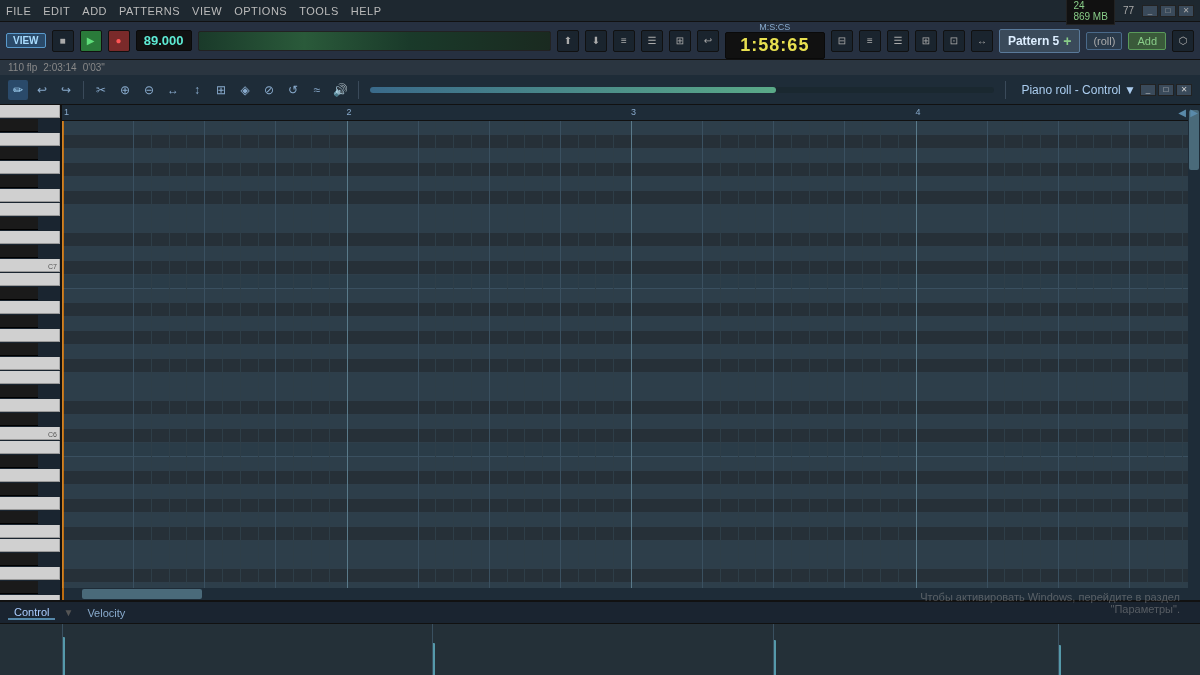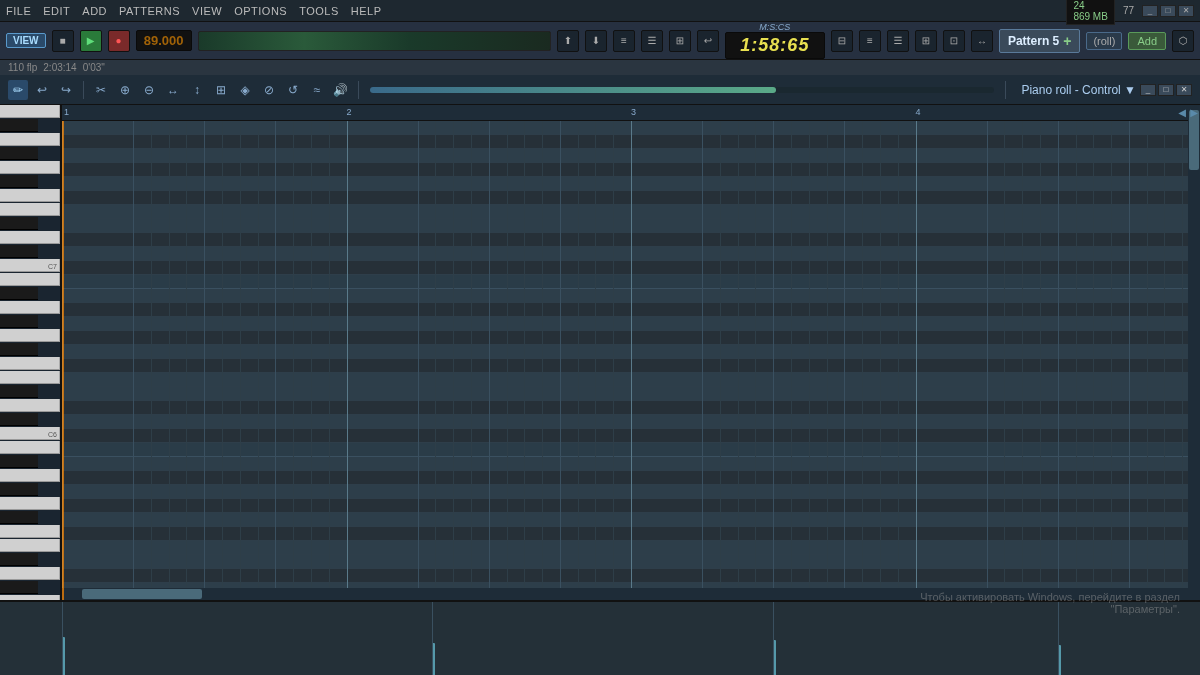--- a/index.html
+++ b/index.html
@@ -50,21 +50,21 @@
       cursor: pointer;
       color: #aaa;
       font-size: 10px;
     }
     .transport-btn.green { background: #2a7a3a; color: #5fdd7a; }
     .transport-btn.red { background: #7a2a2a; color: #ff5555; }
 
     #bpm-display {
       background: #111;
       border: 1px solid #0a0a0a;
-      color: #a16207;
+      color: #5eead4;
       font-size: 13px;
       font-weight: bold;
       padding: 2px 6px;
       min-width: 56px;
       text-align: center;
       border-radius: 2px;
     }
     #time-display {
       background: #111;
       border: 1px solid #0a0a0a;
@@ -426,21 +426,21 @@
     <div style="position:absolute;top:0;left:0;right:0;bottom:0;background:linear-gradient(90deg,#1a3a2a 0%,#2a5a3a 30%,#1a3a2a 60%,#1a2a20 100%);"></div>
   </div>
 
   <div class="transport-btn">⬆</div>
   <div class="transport-btn">⬇</div>
   <div class="transport-btn">≡</div>
   <div class="transport-btn">☰</div>
   <div class="transport-btn">⊞</div>
   <div class="transport-btn">↩</div>
 
-  <div style="display:flex;flex-direction:column;align-items:center;font-style:italic;">
+  <div style="display:flex;flex-direction:column;align-items:center;">
     <span style="font-size:9px;color:#88aacc;">M:S:CS</span>
     <div id="time-display">1:58:65</div>
   </div>
 
   <div class="transport-btn">⊟</div>
   <div class="transport-btn">≡</div>
   <div class="transport-btn">☰</div>
   <div class="transport-btn">⊞</div>
   <div class="transport-btn">⊡</div>
   <div class="transport-btn">↔</div>
@@ -656,20 +656,25 @@
     <div id="v-scrollbar">
       <div id="scrollbar-v-thumb"></div>
     </div>
 
     <div class="nav-arrow" style="right:14px;top:2px;font-size:10px;">◀</div>
     <div class="nav-arrow" style="right:2px;top:2px;font-size:10px;">▶</div>
   </div>
 </div>
 
 <div id="control-panel">
+  <div id="control-header">
+    <span class="control-tab active">Control</span>
+    <span style="color:#555;font-size:10px;">▼</span>
+    <span class="control-tab">Velocity</span>
+  </div>
   <div id="control-content">
 
   <div class="velocity-bar" style="left: 62px; height: 58px; width: 3px;"></div>
       <div style="position: absolute; left: 62px; top: 0px; bottom: 0px; width: 1px; background: rgb(58, 80, 96);"></div>
       <div class="velocity-bar" style="left: 431.85px; height: 52px; width: 3px;"></div>
       <div style="position: absolute; left: 431.85px; top: 0px; bottom: 0px; width: 1px; background: rgb(58, 80, 96);"></div>
       <div class="velocity-bar" style="left: 773.25px; height: 55px; width: 3px;"></div>
       <div style="position: absolute; left: 773.25px; top: 0px; bottom: 0px; width: 1px; background: rgb(58, 80, 96);"></div>
       <div class="velocity-bar" style="left: 1057.75px; height: 50px; width: 3px;"></div>
       <div style="position: absolute; left: 1057.75px; top: 0px; bottom: 0px; width: 1px; background: rgb(58, 80, 96);"></div>

